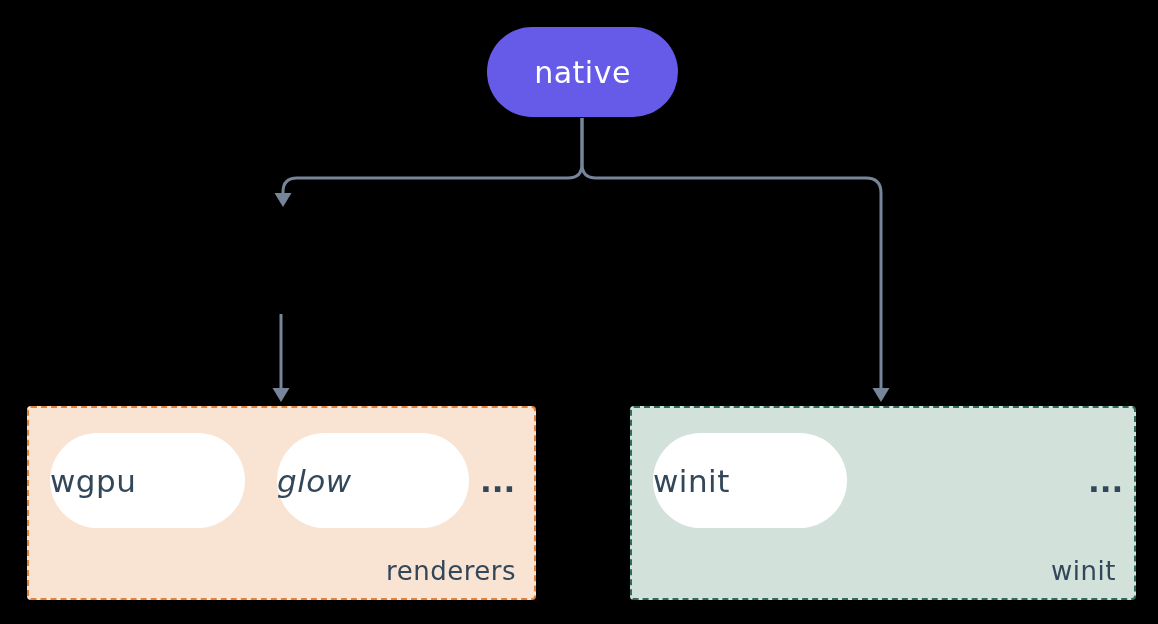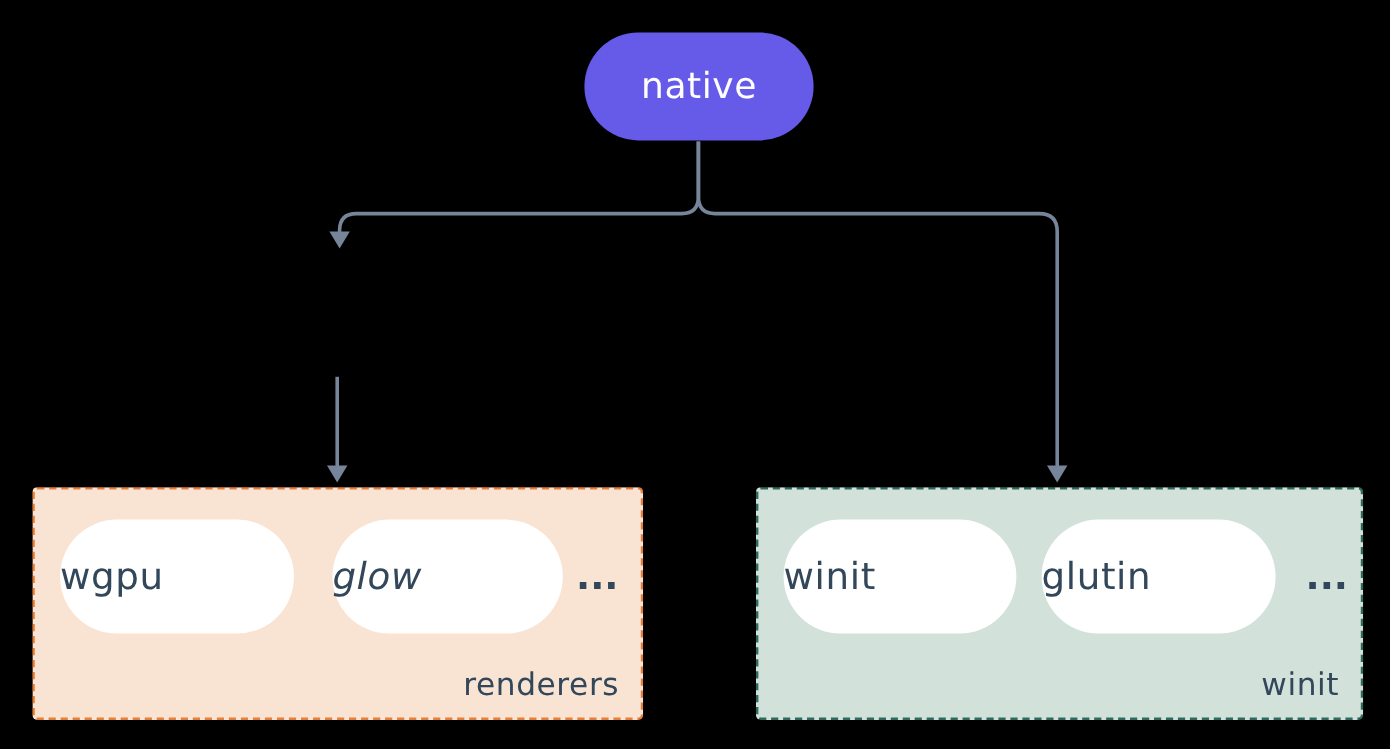--- a/index.html
+++ b/index.html
@@ -95,20 +95,17 @@
       <span>glow</span>
     </div>
     <div class="ellipsis">...</div>
     <div class="group-label">renderers</div>
   </div>
 
   <div class="group group-shells">
     <div class="pill pill-1">
       <span>winit</span>
     </div>
-    <div class="pill pill-2">
-      <span>glutin</span>
-    </div>
     <div class="ellipsis">...</div>
     <div class="group-label">winit</div>
   </div>
 
 </div>
 
 </body></html>

